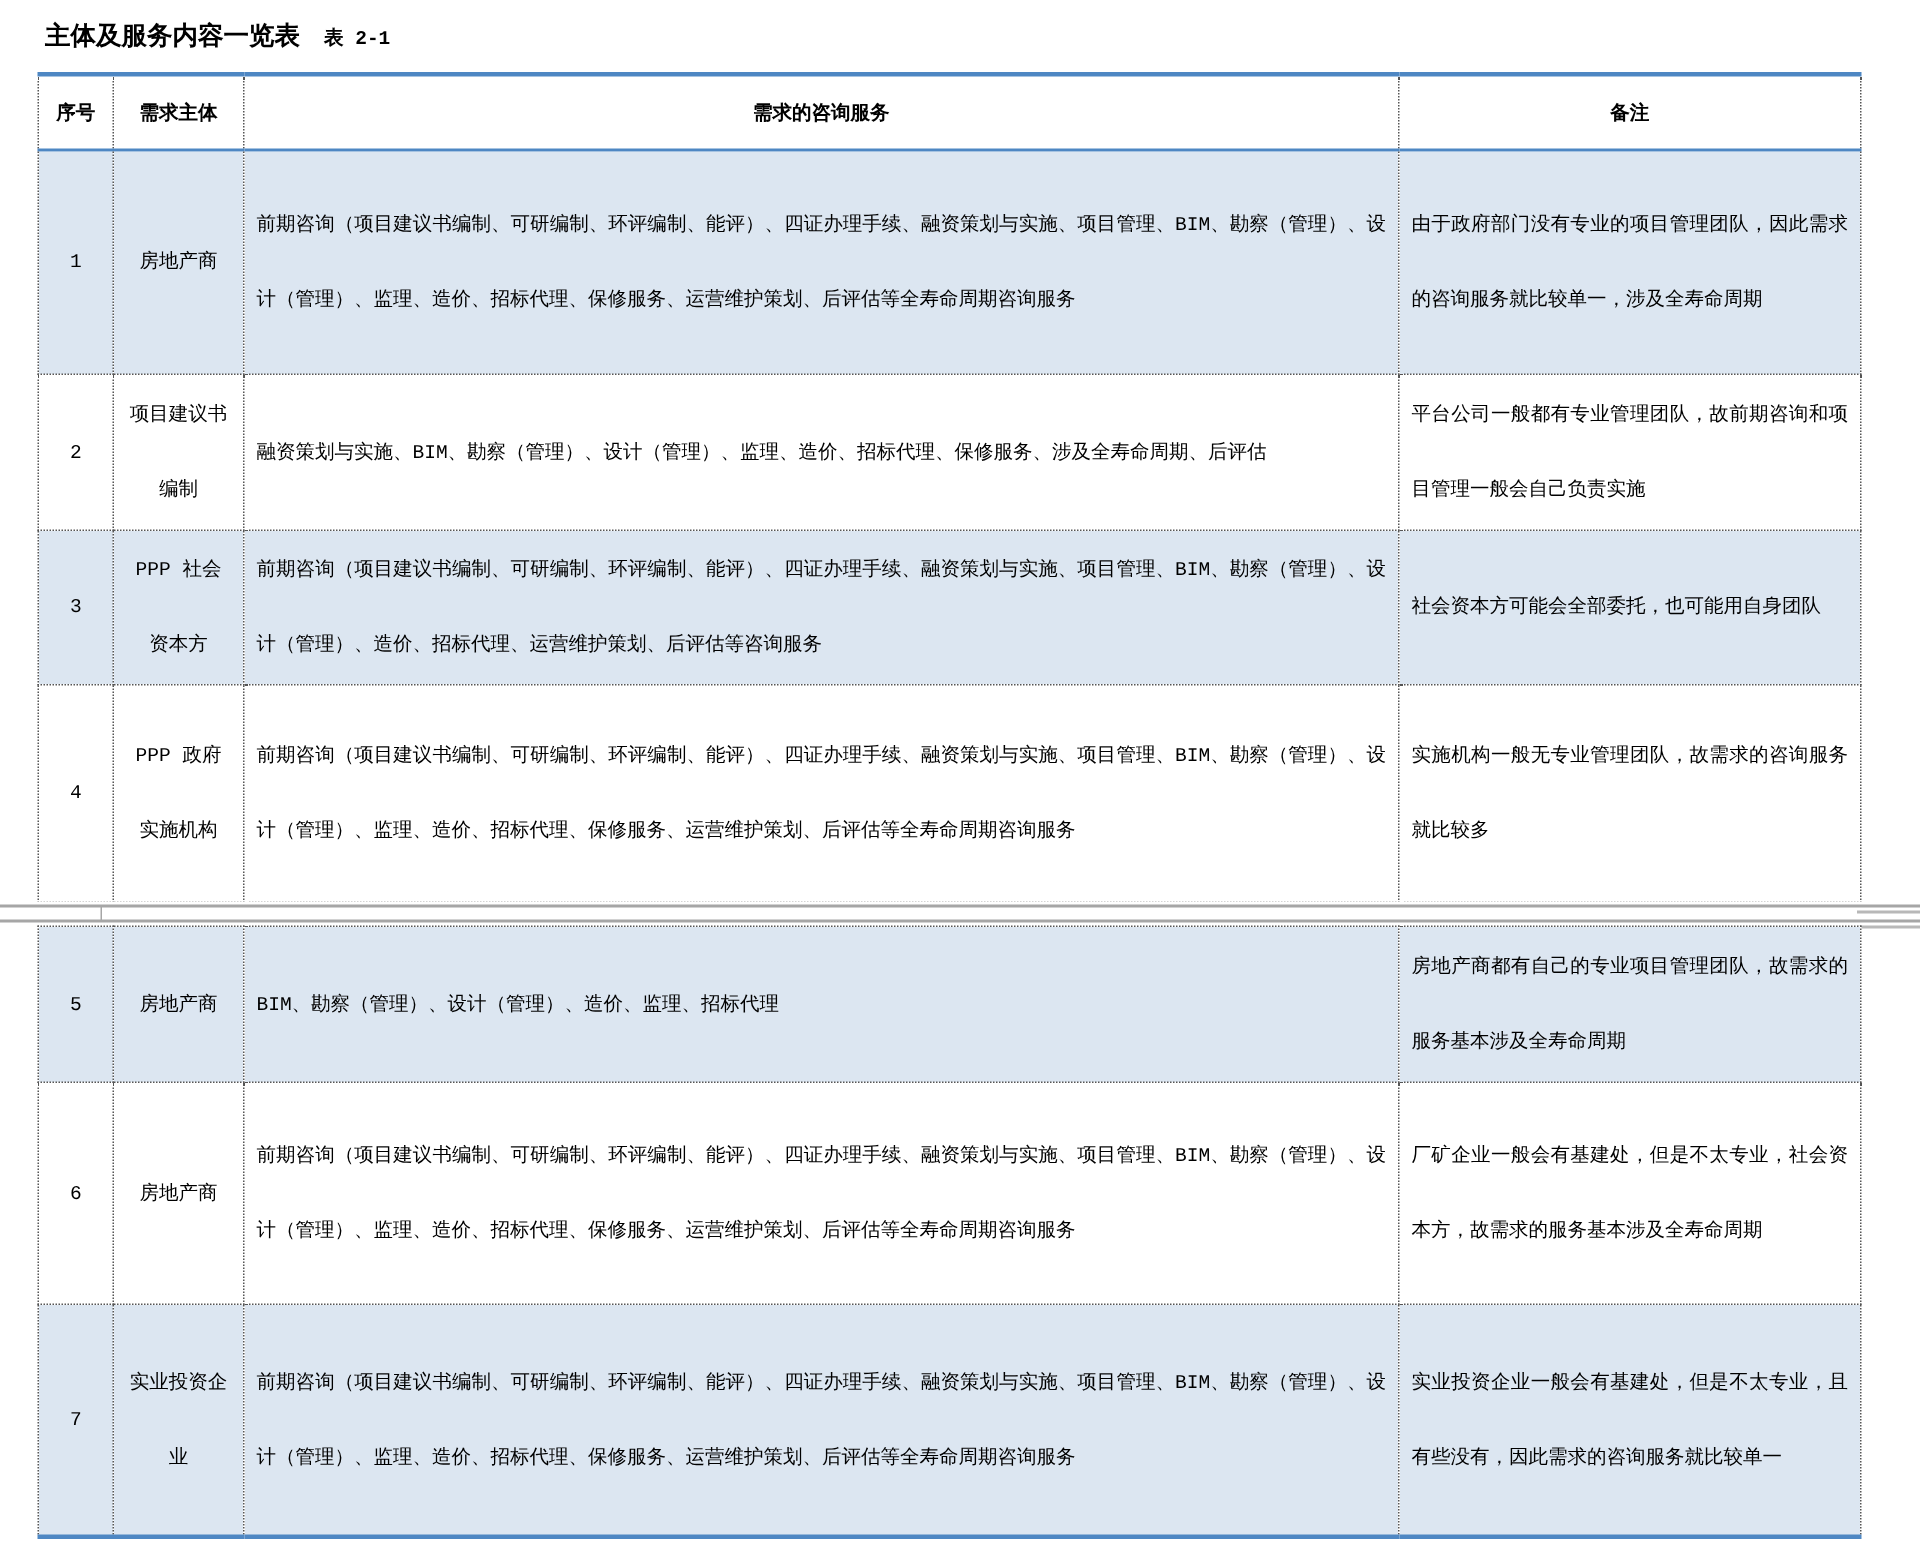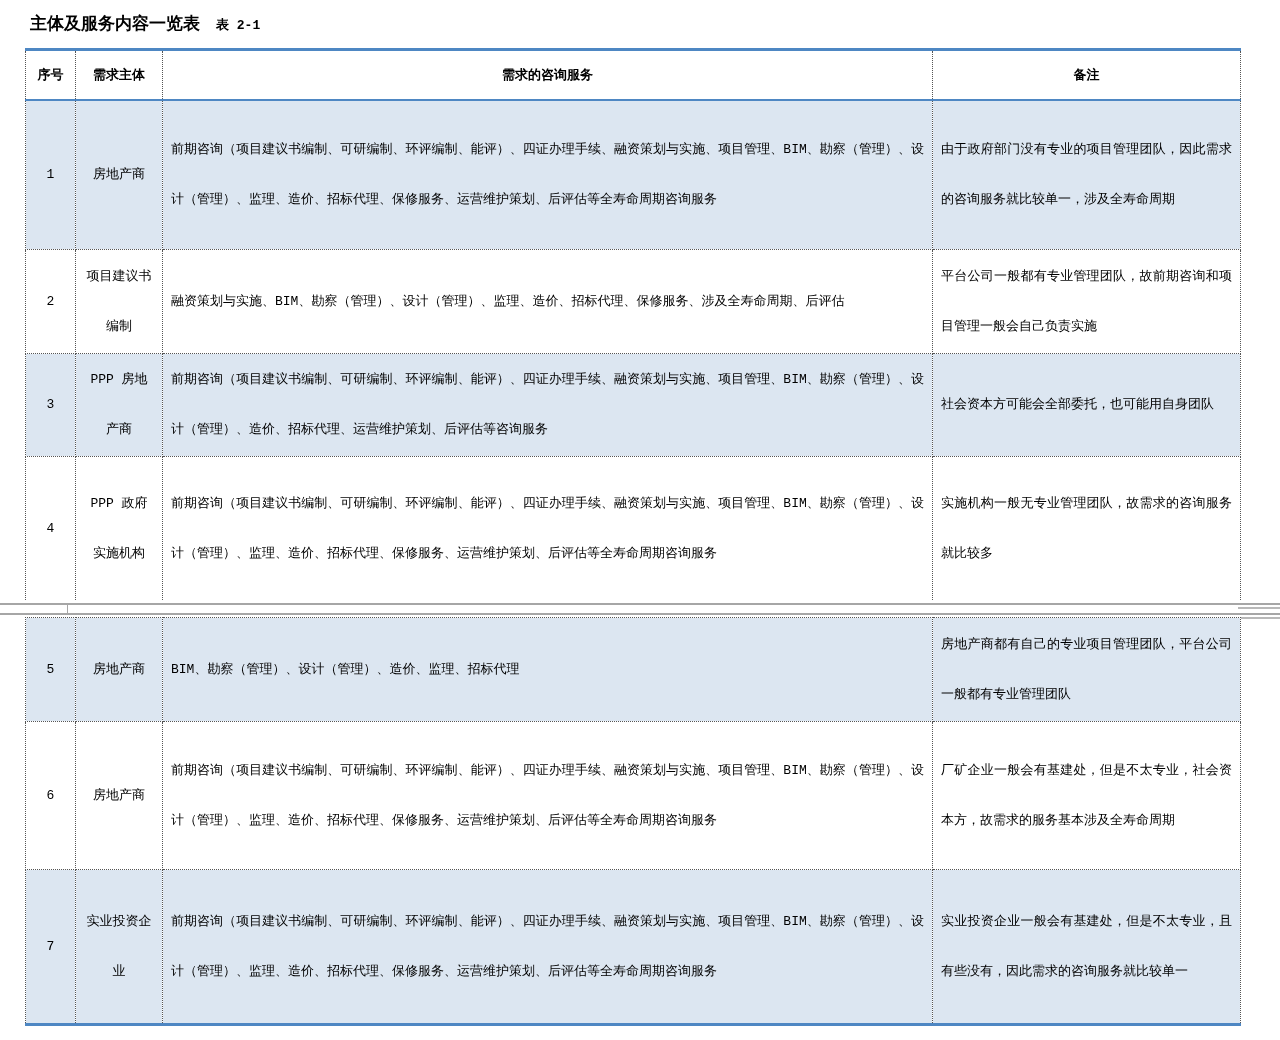--- a/index.html
+++ b/index.html
@@ -101,21 +101,21 @@
         <td class="c-remark">由于政府部门没有专业的项目管理团队，因此需求的咨询服务就比较单一，涉及全寿命周期</td>
       </tr>
       <tr class="h104">
         <td class="c-no">2</td>
         <td class="c-subject">项目建议书编制</td>
         <td class="c-service">融资策划与实施、BIM、勘察（管理）、设计（管理）、监理、造价、招标代理、保修服务、涉及全寿命周期、后评估</td>
         <td class="c-remark">平台公司一般都有专业管理团队，故前期咨询和项目管理一般会自己负责实施</td>
       </tr>
       <tr class="h103 shade">
         <td class="c-no">3</td>
-        <td class="c-subject">PPP 房地产商</td>
+        <td class="c-subject">PPP 社会资本方</td>
         <td class="c-service">前期咨询（项目建议书编制、可研编制、环评编制、能评）、四证办理手续、融资策划与实施、项目管理、BIM、勘察（管理）、设计（管理）、造价、招标代理、运营维护策划、后评估等咨询服务</td>
         <td class="c-remark">社会资本方可能会全部委托，也可能用自身团队</td>
       </tr>
       <tr class="h145">
         <td class="c-no">4</td>
         <td class="c-subject">PPP 政府实施机构</td>
         <td class="c-service">前期咨询（项目建议书编制、可研编制、环评编制、能评）、四证办理手续、融资策划与实施、项目管理、BIM、勘察（管理）、设计（管理）、监理、造价、招标代理、保修服务、运营维护策划、后评估等全寿命周期咨询服务</td>
         <td class="c-remark">实施机构一般无专业管理团队，故需求的咨询服务就比较多</td>
       </tr>
     </tbody>
@@ -134,21 +134,21 @@
         <col class="c1">
         <col class="c2">
         <col class="c3">
         <col class="c4">
       </colgroup>
     <tbody>
       <tr class="h104 shade">
         <td class="c-no">5</td>
         <td class="c-subject">房地产商</td>
         <td class="c-service">BIM、勘察（管理）、设计（管理）、造价、监理、招标代理</td>
-        <td class="c-remark">房地产商都有自己的专业项目管理团队，平台公司一般都有专业管理团队</td>
+        <td class="c-remark">房地产商都有自己的专业项目管理团队，故需求的服务基本涉及全寿命周期</td>
       </tr>
       <tr class="h148">
         <td class="c-no">6</td>
         <td class="c-subject">房地产商</td>
         <td class="c-service">前期咨询（项目建议书编制、可研编制、环评编制、能评）、四证办理手续、融资策划与实施、项目管理、BIM、勘察（管理）、设计（管理）、监理、造价、招标代理、保修服务、运营维护策划、后评估等全寿命周期咨询服务</td>
         <td class="c-remark">厂矿企业一般会有基建处，但是不太专业，社会资本方，故需求的服务基本涉及全寿命周期</td>
       </tr>
       <tr class="h155 shade">
         <td class="c-no">7</td>
         <td class="c-subject">实业投资企业</td>

